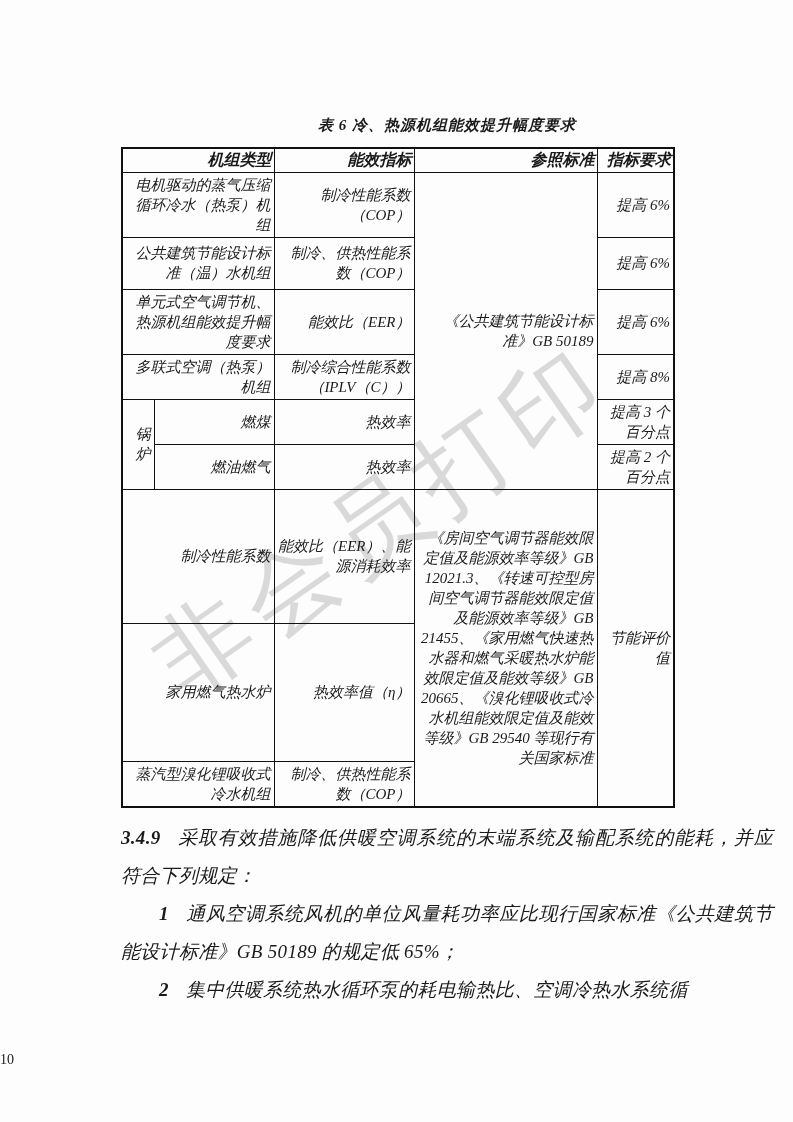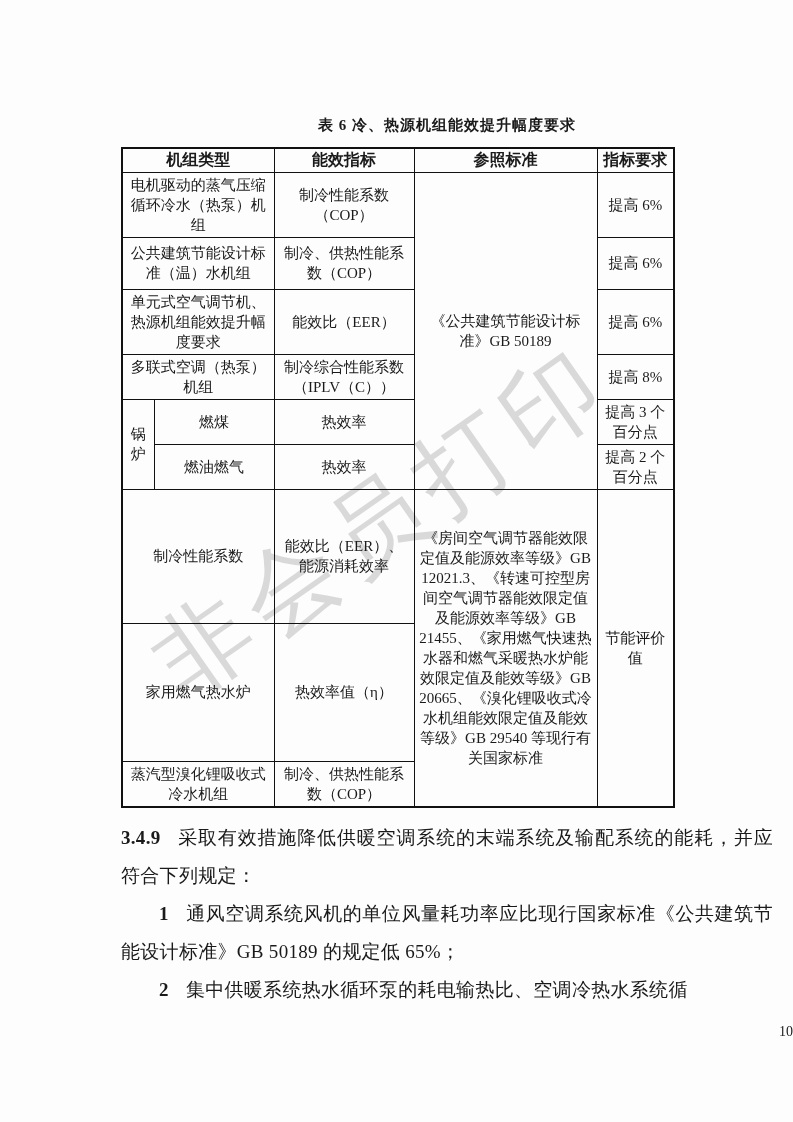--- a/index.html
+++ b/index.html
@@ -24,37 +24,38 @@
     white-space:nowrap;
     z-index:0;
     pointer-events:none;
     font-family:"Liberation Serif","DejaVu Serif",serif;
   }
   .content {
     position:absolute;
     left:121px; top:116px;
     width:652px;
     z-index:1;
+    font-style:italic;
   }
   .table-title {
     text-align:center;
     font-weight:bold;
     font-size:15px;
     margin-bottom:12px;
     letter-spacing:1px;
   }
   table.eff {
     border-collapse:collapse;
     width:552px;
     table-layout:fixed;
     border:2px solid #111;
   }
   table.eff th, table.eff td {
     border:1.5px solid #111;
-    text-align:center;
+    text-align:right;
     vertical-align:middle;
     font-size:15px;
     line-height:20px;
     padding:2px 3px;
     overflow:hidden;
   }
   table.eff th {
     font-weight:bold;
     font-size:16px;
     padding:1px 2px;
@@ -75,23 +76,23 @@
     font-size:19px;
     line-height:38px;
     text-align:justify;
     letter-spacing:0.3px;
   }
   .clause-no { font-weight:bold; margin-right:0.9em; font-family:"Liberation Serif","DejaVu Serif",serif; }
   .item-p { text-indent:2em; }
   .item-no { font-weight:bold; margin-right:0.9em; }
   .page-number {
     position:absolute;
-    top:1024px; left:0;
+    top:1052px; left:0;
     width:100%;
-    text-align:right;
+    text-align:left;
     font-size:14px;
     z-index:1;
   }
 </style>
 </head>
 <body>
 
 <div class="page">
 
   <div class="watermark">非会员打印</div>

